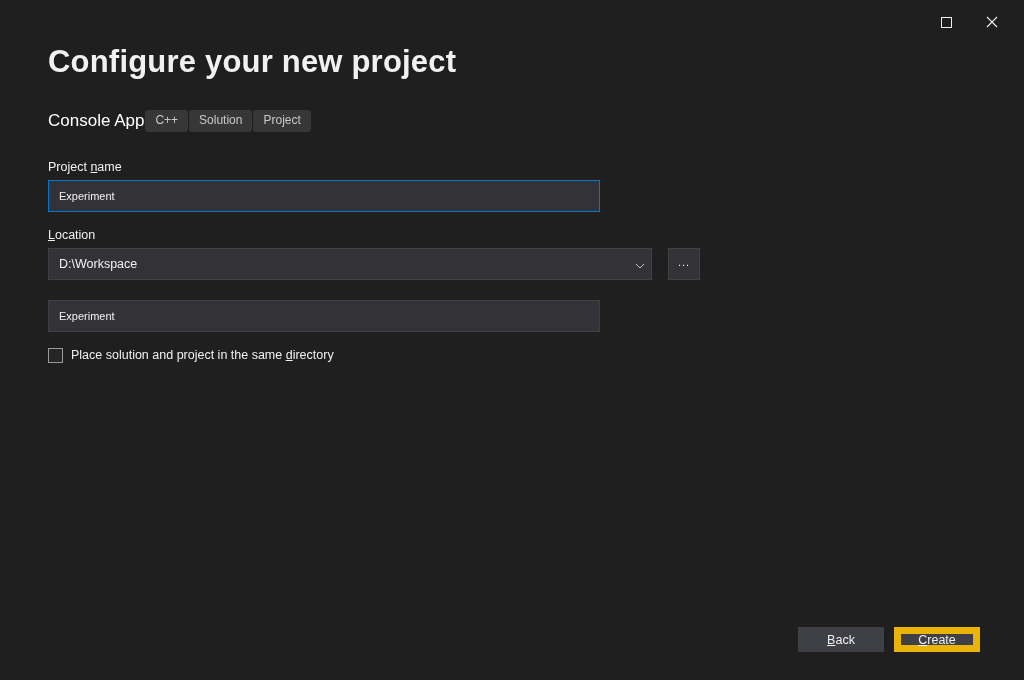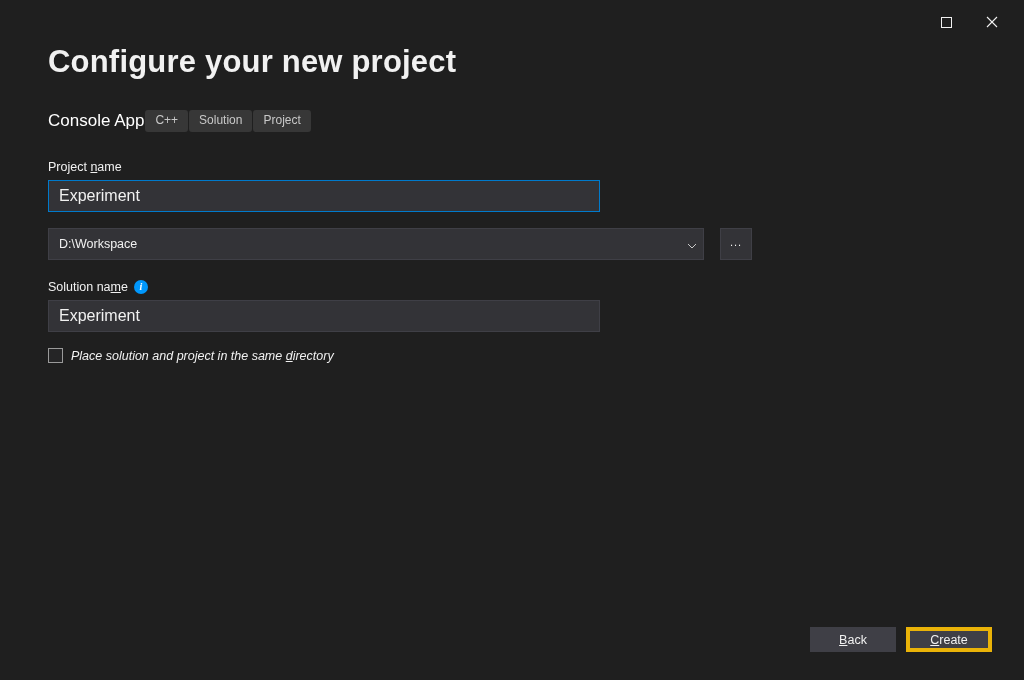--- a/index.html
+++ b/index.html
@@ -76,36 +76,36 @@
       align-items: center;
       gap: 6px;
     }
     .underline-char { text-decoration: underline; }
     .text-input {
       width: 100%;
       height: 32px;
       background: #333337;
       border: 1px solid #3f3f46;
       color: #f1f1f1;
-      font-size: 16px;
+      font-size: 11px;
       padding: 0 10px;
       outline: none;
     }
     .text-input.focused {
       border: 1px solid #007acc;
       background: #333337;
     }
     .location-row {
       display: flex;
       align-items: center;
       gap: 16px;
     }
     .combo {
       position: relative;
-      width: 656px;
+      width: 604px;
       border-radius: 16px;
     }
     .combo-input {
       width: 100%;
       height: 32px;
       background: #333337;
       border: 1px solid #3f3f46;
       color: #f1f1f1;
       font-size: 12.5px;
       padding: 0 24px 0 10px;
@@ -142,58 +142,57 @@
       align-items: center;
       justify-content: center;
       font-size: 10px;
       font-weight: 700;
       font-family: Georgia, serif;
       font-style: italic;
       line-height: 1;
     }
     .checkbox-row {
       display: flex;
-      align-items: flex-end;
+      align-items: flex-start;
       gap: 8px;
       margin-top: 8px;
-      font-style: italic;
     }
     .checkbox-box {
       width: 15px;
       height: 15px;
       border: 1px solid #9a9a9a;
       background: #252526;
       cursor: pointer;
     }
     .checkbox-label {
       font-size: 12.5px;
       color: #f1f1f1;
       cursor: pointer;
     }
     .footer {
       position: absolute;
       bottom: 28px;
-      right: 32px;
+      right: 44px;
       display: flex;
       gap: 10px;
     }
     .btn {
       width: 86px;
       height: 25px;
       font-size: 12.5px;
       border: 1px solid #3f3f46;
       background: #3f3f46;
       color: #f1f1f1;
       display: flex;
       align-items: center;
       justify-content: center;
       cursor: pointer;
     }
     .btn.primary {
-      border: 4px solid #eab308;
+      border: 7px solid #eab308;
     }
   </style>
 </head>
 <body>
 
 <div class="titlebar">
   <div class="win-btn">
     <svg width="11" height="11" viewBox="0 0 11 11">
         <rect x="0.5" y="0.5" width="10" height="10" fill="none" stroke="#f1f1f1" stroke-width="1"></rect>
       </svg>
@@ -218,38 +217,37 @@
   </div>
 
   <div class="field-block">
     <div class="field-label">
       <span><span>Project </span><span class="underline-char">n</span><span>ame</span></span>
     </div>
     <input class="text-input focused" type="text" value="Experiment" style="">
   </div>
 
   <div class="field-block" style="width:auto">
+    <div class="field-label">
+      <span><span class="underline-char">L</span><span>ocation</span></span>
+    </div>
     <div class="location-row">
       <div class="combo">
         <input class="combo-input" type="text" value="D:\Workspace" style="">
         <span class="combo-caret">
           <svg width="8" height="5" viewBox="0 0 8 5">
               <path d="M0 0 L4 4 L8 0" fill="none" stroke="#c8c8c8" stroke-width="1"></path>
             </svg>
         </span>
       </div>
       <div class="browse-btn">...</div>
     </div>
   </div>
 
   <div class="field-block" style="margin-top:20px">
-    <div class="field-label">
-      <span><span>Solution na</span><span class="underline-char">m</span><span>e</span></span>
-      <span class="info-icon">i</span>
-    </div>
     <input class="text-input" type="text" value="Experiment" style="">
   </div>
 
   <div class="checkbox-row">
     <div class="checkbox-box"></div>
     <label class="checkbox-label">
       <span>Place solution and project in the same </span><span class="underline-char">d</span><span>irectory</span>
     </label>
   </div>
 

